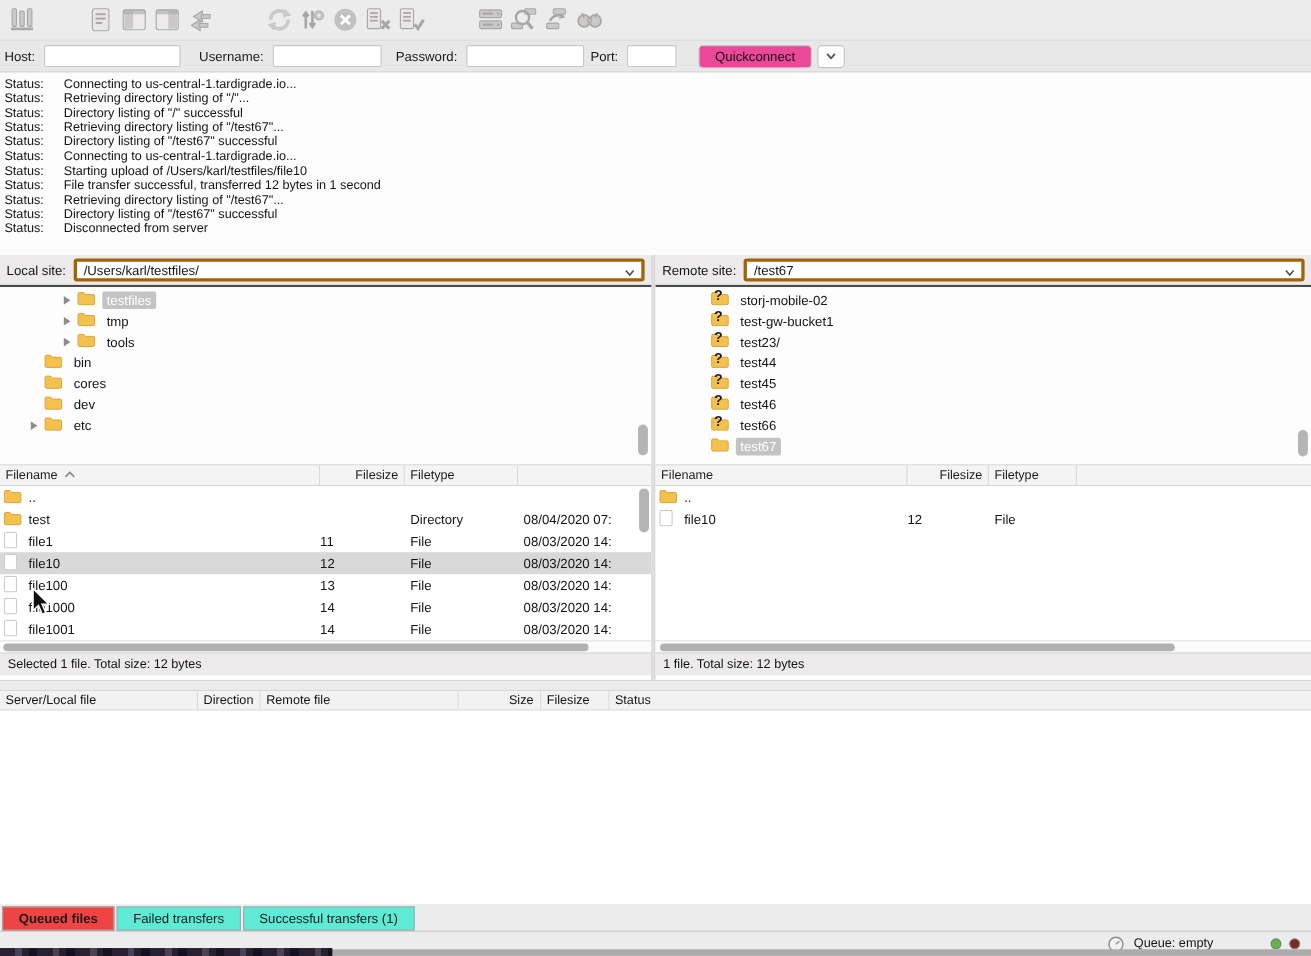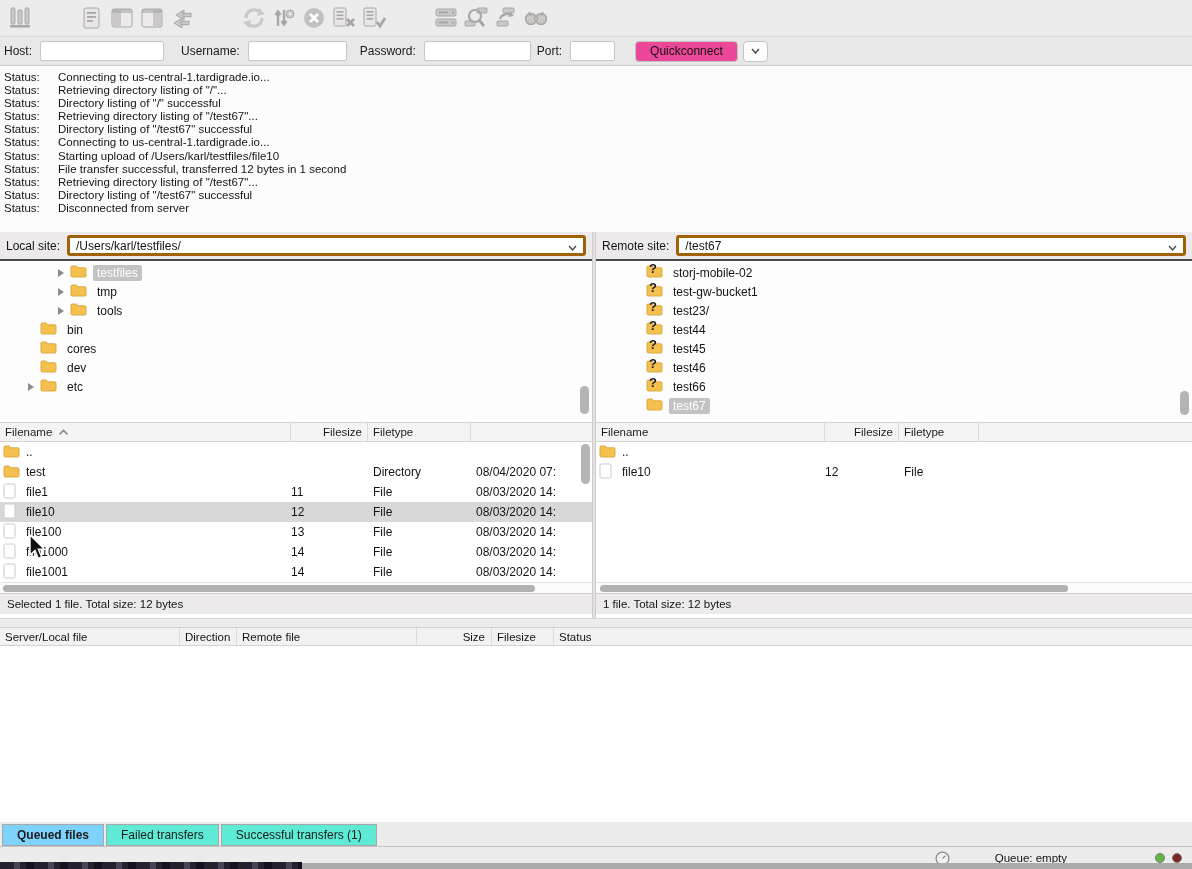--- a/index.html
+++ b/index.html
@@ -78,24 +78,24 @@
   .queue-header { height:19px; background:#f3f2f2; border-top:1px solid #d4d2d2; border-bottom:1px solid #d4d2d2;
                   display:flex; align-items:center; font-size:11.5px; }
   .qhc { height:100%; display:flex; align-items:center; padding-left:5px; border-right:1px solid #dcdada; white-space:nowrap; }
   .qc1{width:180px} .qc2{width:57px} .qc3{width:180px} .qc4{width:75px; justify-content:flex-end; padding-right:6px}
   .qc5{width:62px} .qc6{width:120px; border-right:none}
   .queue-body { height:176px; background:#fff; }
   
   .tabs { height:24px; background:#ececec; display:flex; align-items:flex-end; padding-left:2px; }
   .tab { height:22px; line-height:20px; padding:0 14px; background:#5eead4; border:1px solid #a9a7a7;
          margin-right:2px; font-size:12px; color:#1b1b1b; white-space:nowrap; }
-  .tab.active { background:#7dd3fc; font-weight:bold; }
+  .tab.active { background:#ef4444; font-weight:bold; }
   
   .statusbar { height:23px; background:#ececec; border-top:1px solid #c6c4c4; display:flex; align-items:center;
-               justify-content:flex-end; padding-right:10px; font-size:11.5px;gap:36px; }
+               justify-content:flex-end; padding-right:10px; font-size:11.5px; }
   .gauge { margin-right:9px; }
   .dots { display:flex; gap:7px; margin-left:52px; }
   .dot { width:10px; height:10px; border-radius:50%; border:1px solid #7c7a7a; }
   .bottom-strip { position:absolute; left:0; bottom:0; width:1192px; height:6px; background:#ababab; }
   .bottom-dark { position:absolute; left:0; bottom:0; width:302px; height:7px; background:#27202f;
                  background-image:repeating-linear-gradient(90deg,#27202f 0 14px,#4a4258 14px 20px,#27202f 20px 26px,#151020 26px 34px); }
   
   .cursor { position:absolute; left:28px; top:534px; pointer-events:none; z-index:50; }
 </style>
 </head>

